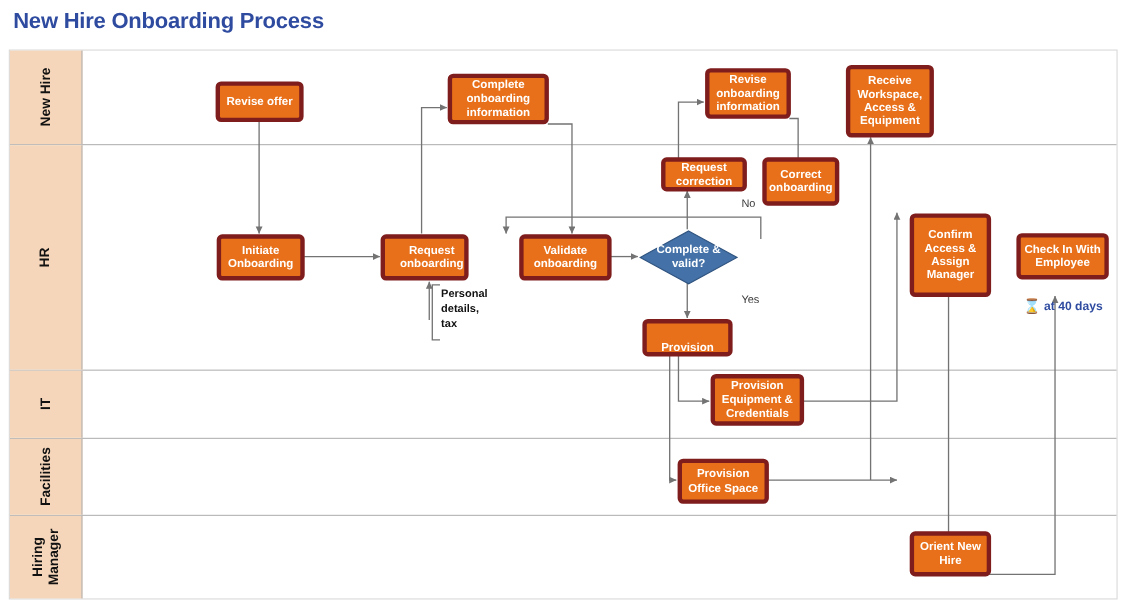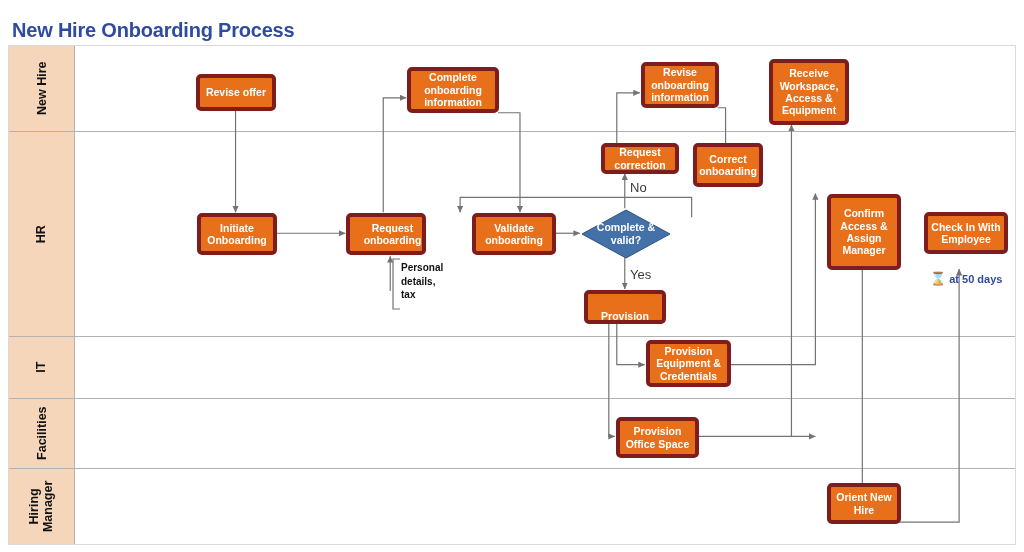--- a/index.html
+++ b/index.html
@@ -2,21 +2,21 @@
 <html><head>
 <meta charset="utf-8">
 <style>
   html,body{margin:0;padding:0;}
   body{
     width:1024px;height:552px;background:#ffffff;
     font-family:"Liberation Sans", sans-serif;
     overflow:hidden;position:relative;
   }
   #page-title{
-    position:absolute;left:12px;top:19px;
+    position:absolute;left:12px;top:8px;
     font-size:20px;font-weight:bold;color:#2e4ba0;
     letter-spacing:-0.2px;
   }
   #diagram{
     position:absolute;left:8px;top:45px;
     width:1008px;height:500px;
     border:1px solid #d9d9d9;
     background:#ffffff;
     box-sizing:border-box;
   }
@@ -63,22 +63,22 @@
   .diamond svg{display:block;}
   .diamond .dtext{
     position:absolute;left:0;top:0;width:100%;height:100%;
     display:flex;align-items:center;justify-content:center;
     color:#ffffff;font-size:10.5px;font-weight:bold;
     text-align:center;line-height:1.2;pointer-events:none;
   }
   
   #wires{position:absolute;left:0;top:0;width:100%;height:100%;z-index:2;}
   .edge-label{
-    position:absolute;font-size:13px;color:#3a3a3a;z-index:5;
-    background:#ffffff;padding:0 1px;
+    position:absolute;font-size:10px;color:#3a3a3a;z-index:5;
+    background:#ffffff;padding:0 1px;margin-left:44px;
   }
   .annot{
     position:absolute;z-index:5;
     font-size:10px;font-weight:bold;color:#111111;
     line-height:1.35;
   }
   .timer{
     position:absolute;z-index:5;
     display:flex;align-items:center;gap:3px;
     font-size:11px;font-weight:bold;color:#2e4ba0;
@@ -237,16 +237,16 @@
 
   <div class="annot" style="left:392px;top:215px;width:48px;">
     <span>Personal details, tax</span>
   </div>
   <svg style="position:absolute;left:378px;top:212px;width:16px;height:52px;z-index:5;" viewBox="0 0 16 52">
     <path d="M13,1 L6,1 L6,51 L13,51" fill="none" stroke="#737373" stroke-width="1.2"></path>
   </svg>
 
   <div class="timer" style="left:921px;top:225px;">
     <span class="glyph">⌛</span>
-    <span>at 50 days</span>
+    <span>at 40 days</span>
   </div>
 
 </div>
 
 </body></html>

